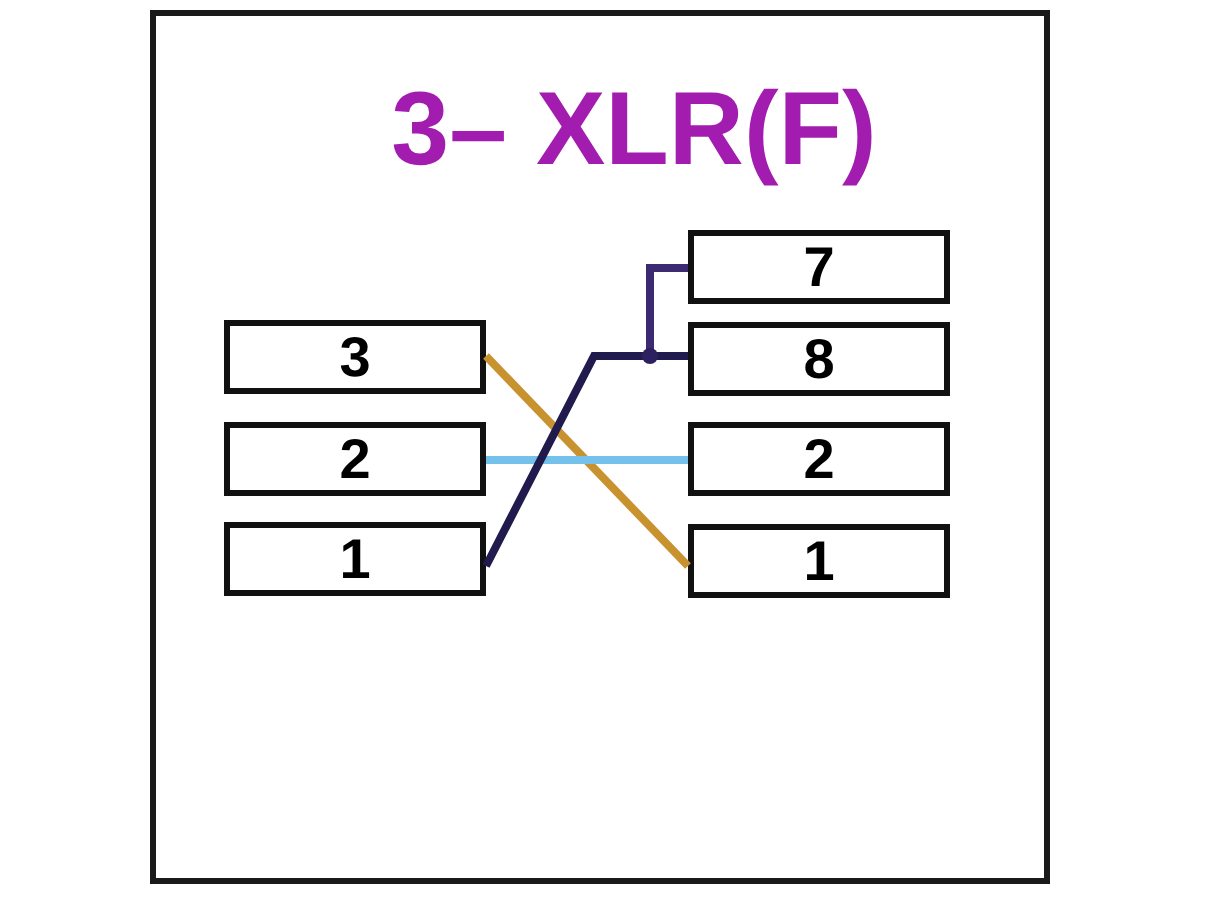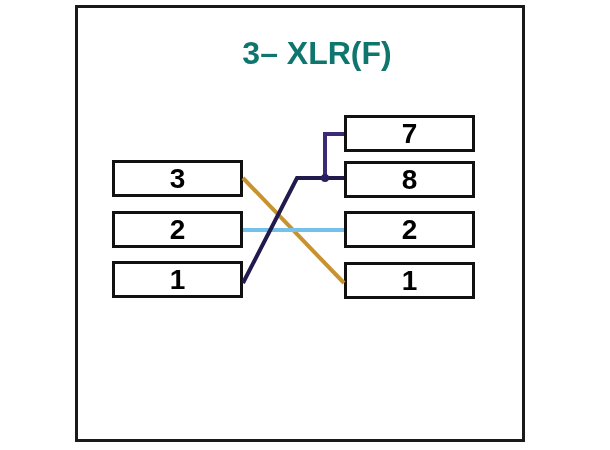--- a/index.html
+++ b/index.html
@@ -24,23 +24,23 @@
     border: 3px solid #1a1a1a;
     box-sizing: border-box;
     background: #ffffff;
   }
   #title {
     position: absolute;
     left: 75px;
     top: 35px;
     width: 484px;
     text-align: center;
-    font-size: 32px;
+    font-size: 52px;
     font-weight: bold;
-    color: #0f766e;
+    color: #a21caf;
     letter-spacing: 0px;
     font-family: "Liberation Sans", sans-serif;
     white-space: pre;
   }
   .pin-box {
     position: absolute;
     width: 131px;
     height: 37px;
     border: 3px solid #111111;
     box-sizing: border-box;

